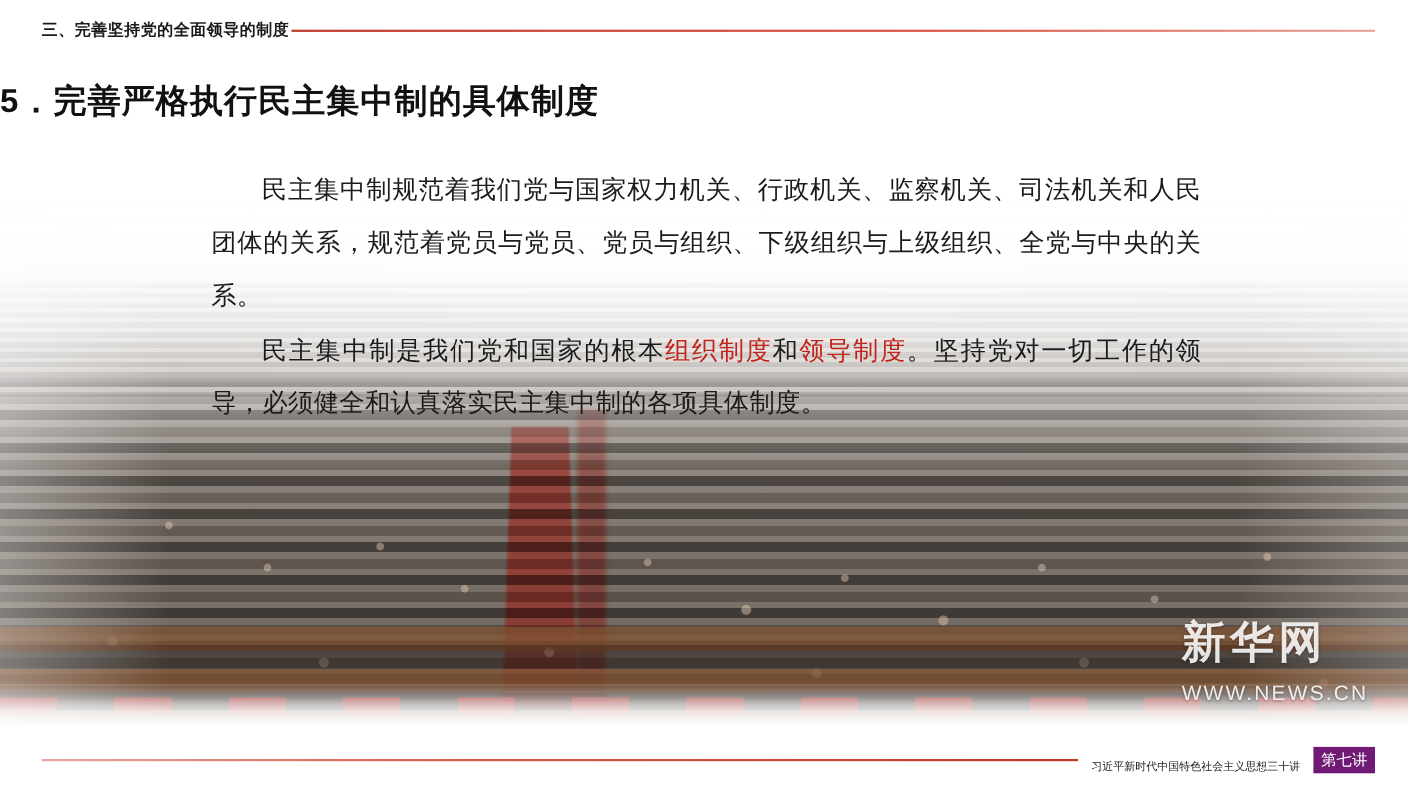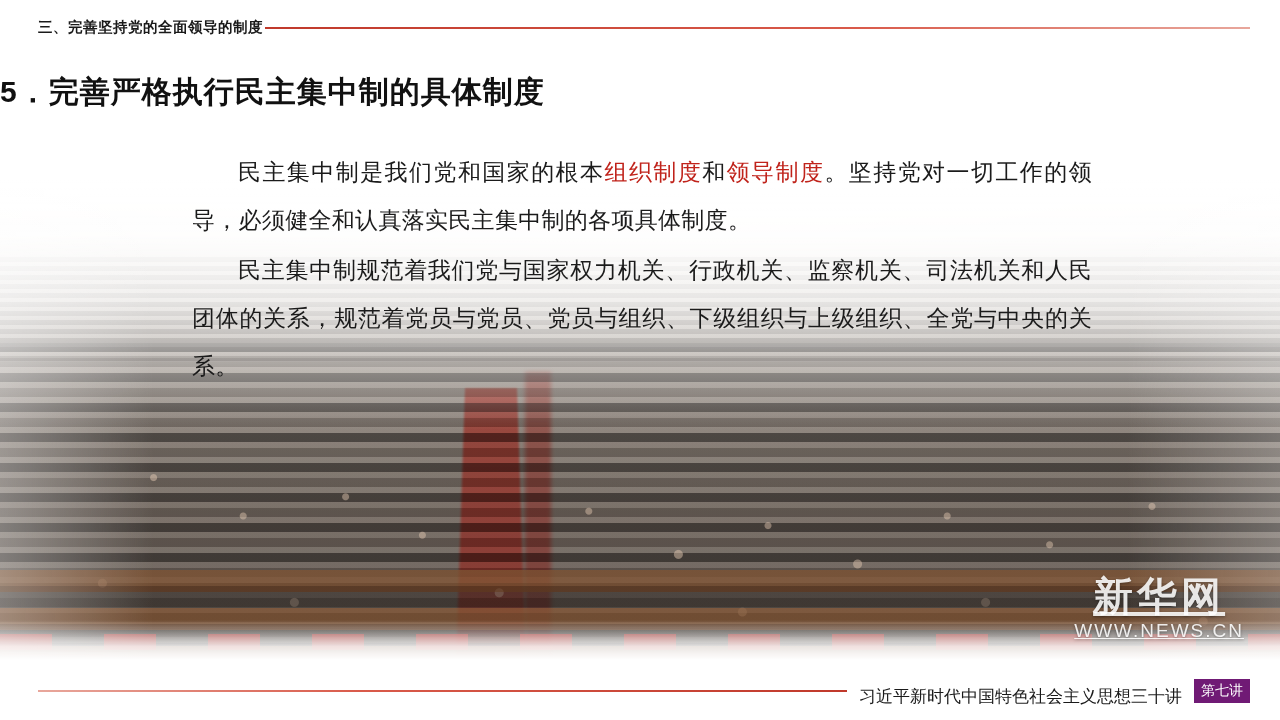--- a/index.html
+++ b/index.html
@@ -227,56 +227,55 @@
   }
   .hl {
     color: #c0231b;
   }
 
   
   .watermark {
     position: absolute;
     right: 36px;
     bottom: 78px;
-    text-align: center;
+    text-align: left;
     color: rgba(255,255,255,0.88);
     text-shadow: 0 1px 3px rgba(0,0,0,0.35);
     pointer-events: none;
-    text-decoration: underline;
   }
   .wm-cn {
     font-size: 40px;
     font-weight: bold;
     letter-spacing: 4px;
     line-height: 1.1;
   }
   .wm-url {
     font-size: 19px;
     letter-spacing: 2px;
-    margin-top: 2px;
+    margin-top: 14px;
   }
 
   
   .footer {
     position: absolute;
     left: 38px;
     right: 30px;
     bottom: 16px;
     height: 26px;
     display: flex;
     align-items: center;
     gap: 12px;
   }
   .footer-rule {
     flex: 1;
     height: 2px;
     background: linear-gradient(90deg, #e8a79c 0%, #d95a4a 40%, #c0392b 100%);
   }
   .footer-text {
-    font-size: 17px;
+    font-size: 10px;
     color: #1a1a1a;
     white-space: nowrap;
     font-family: "DejaVu Sans", "Liberation Sans", sans-serif;
     margin-top: 11px;
   }
   .footer-badge {
     background: #701a75;
     color: #ffffff;
     font-size: 14px;
     padding: 3px 7px;
@@ -304,24 +303,24 @@
   </div>
 
   <div class="header">
     <div class="header-title">三、完善坚持党的全面领导的制度</div>
     <div class="header-rule"></div>
   </div>
 
   <div class="slide-title">5．完善严格执行民主集中制的具体制度</div>
 
   <div class="body">
+    <p class="para">民主集中制规范着我们党与国家权力机关、行政机关、监察机关、司法机关和人民团体的关系，规范着党员与党员、党员与组织、下级组织与上级组织、全党与中央的关系。</p>
     <p class="para">
       <span>民主集中制是我们党和国家的根本</span><span class="hl">组织制度</span><span>和</span><span class="hl">领导制度</span><span>。坚持党对一切工作的领导，必须健全和认真落实民主集中制的各项具体制度。</span>
     </p>
-    <p class="para">民主集中制规范着我们党与国家权力机关、行政机关、监察机关、司法机关和人民团体的关系，规范着党员与党员、党员与组织、下级组织与上级组织、全党与中央的关系。</p>
   </div>
 
   <div class="watermark">
     <div class="wm-cn">新华网</div>
     <div class="wm-url">WWW.NEWS.CN</div>
   </div>
 
   <div class="footer">
     <div class="footer-rule"></div>
     <div class="footer-text">习近平新时代中国特色社会主义思想三十讲</div>

